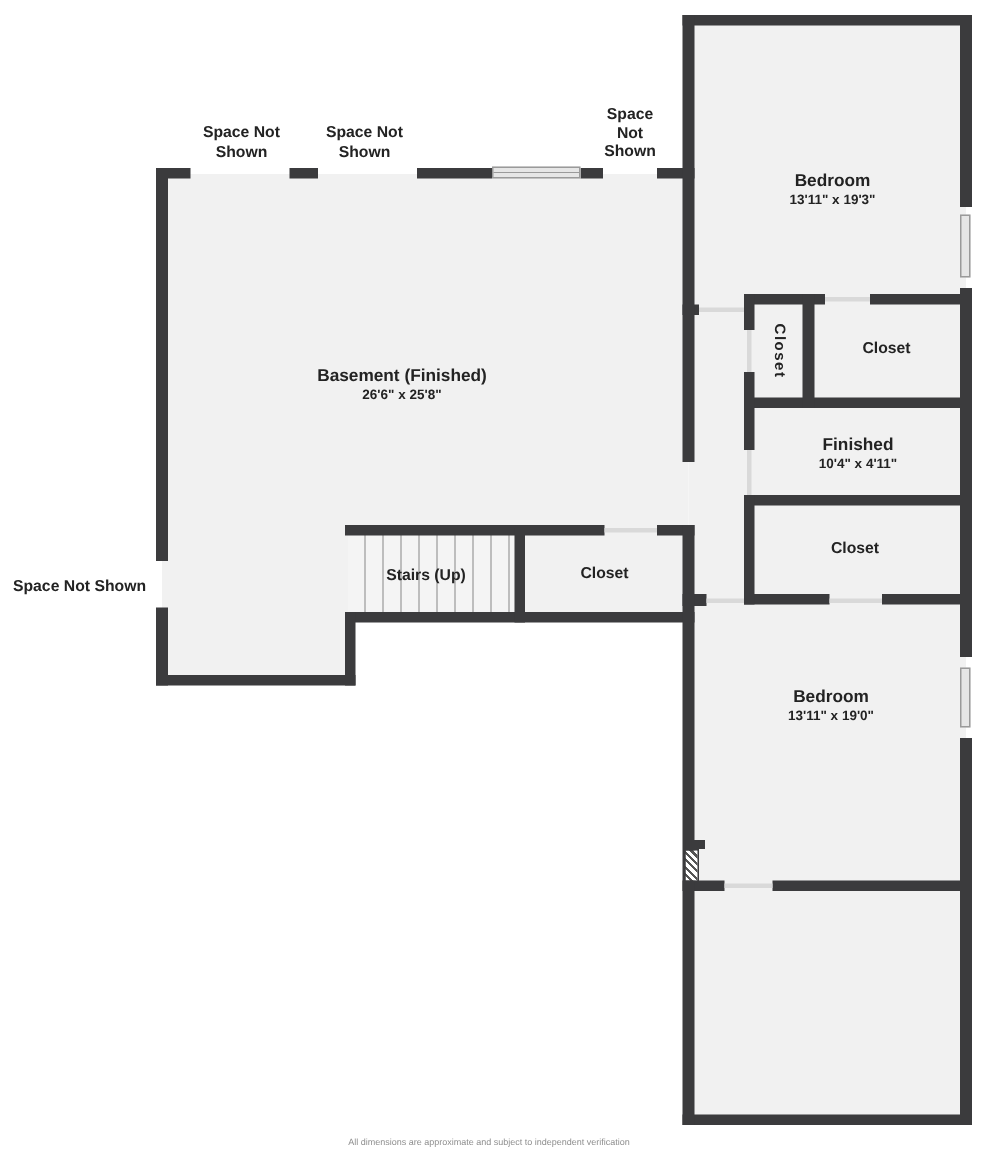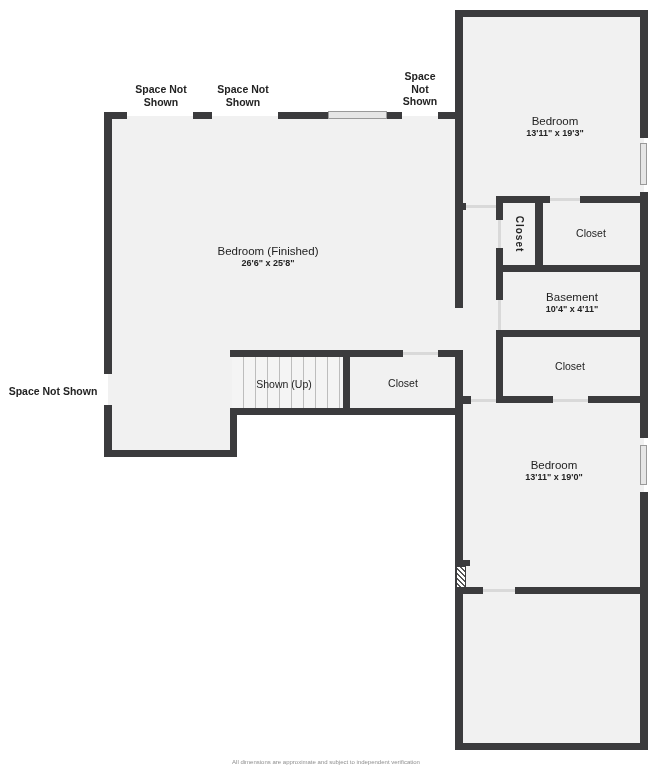--- a/index.html
+++ b/index.html
@@ -35,21 +35,21 @@
     border:1px solid var(--window-border);box-sizing:border-box;
   }
   .hatch{
     position:absolute;border:1px solid var(--wall);box-sizing:border-box;
     background:repeating-linear-gradient(45deg,#ffffff 0px,#ffffff 2px,#555 2px,#555 3.5px);
   }
   .label{
     position:absolute;transform:translate(-50%,-50%);
     text-align:center;white-space:nowrap;
   }
-  .room-name{font-size:11.5px;font-weight:normal;line-height:13px;}
+  .room-name{font-size:11.5px;font-weight:bold;line-height:13px;}
   .room-dims{font-size:9px;font-weight:bold;line-height:11px;}
   .annot{
     position:absolute;transform:translate(-50%,-50%);
     text-align:center;font-size:10.5px;font-weight:bold;line-height:12.5px;
   }
   .annot.wrap2{white-space:normal;width:64px;}
   .annot.wrap3{white-space:normal;width:42px;}
   .annot.oneline{white-space:nowrap;}
   .vtext{
     position:absolute;transform:translate(-50%,-50%);
@@ -124,46 +124,46 @@
   <div class="door" style="left:498px;top:300px;width:3px;height:30px;"></div>
   <div class="door" style="left:403px;top:352px;width:35px;height:3px;"></div>
   <div class="door" style="left:471px;top:399px;width:25px;height:3px;"></div>
   <div class="door" style="left:553px;top:399px;width:35px;height:3px;"></div>
   <div class="door" style="left:483px;top:589px;width:32px;height:3px;"></div>
 
   <div class="wall" style="left:457px;top:560px;width:13px;height:6px;"></div>
   <div class="hatch" style="left:456px;top:566px;width:10px;height:22px;"></div>
 
   <div class="label" style="left:268px;top:257px;">
-    <div class="room-name">Bedroom (Finished)</div>
+    <div class="room-name">Basement (Finished)</div>
     <div class="room-dims">26'6" x 25'8"</div>
   </div>
 
   <div class="label" style="left:555px;top:127px;">
     <div class="room-name">Bedroom</div>
     <div class="room-dims">13'11" x 19'3"</div>
   </div>
 
   <div class="vtext" style="left:519px;top:234px;">Closet</div>
 
   <div class="label" style="left:591px;top:233px;">
     <div class="room-name" style="font-size:10.5px;">Closet</div>
   </div>
 
   <div class="label" style="left:572px;top:303px;">
-    <div class="room-name">Basement</div>
+    <div class="room-name">Finished</div>
     <div class="room-dims">10'4" x 4'11"</div>
   </div>
 
   <div class="label" style="left:570px;top:366px;">
     <div class="room-name" style="font-size:10.5px;">Closet</div>
   </div>
 
   <div class="label" style="left:284px;top:384px;">
-    <div class="room-name" style="font-size:10.5px;">Shown (Up)</div>
+    <div class="room-name" style="font-size:10.5px;">Stairs (Up)</div>
   </div>
 
   <div class="label" style="left:403px;top:383px;">
     <div class="room-name" style="font-size:10.5px;">Closet</div>
   </div>
 
   <div class="label" style="left:554px;top:471px;">
     <div class="room-name">Bedroom</div>
     <div class="room-dims">13'11" x 19'0"</div>
   </div>

